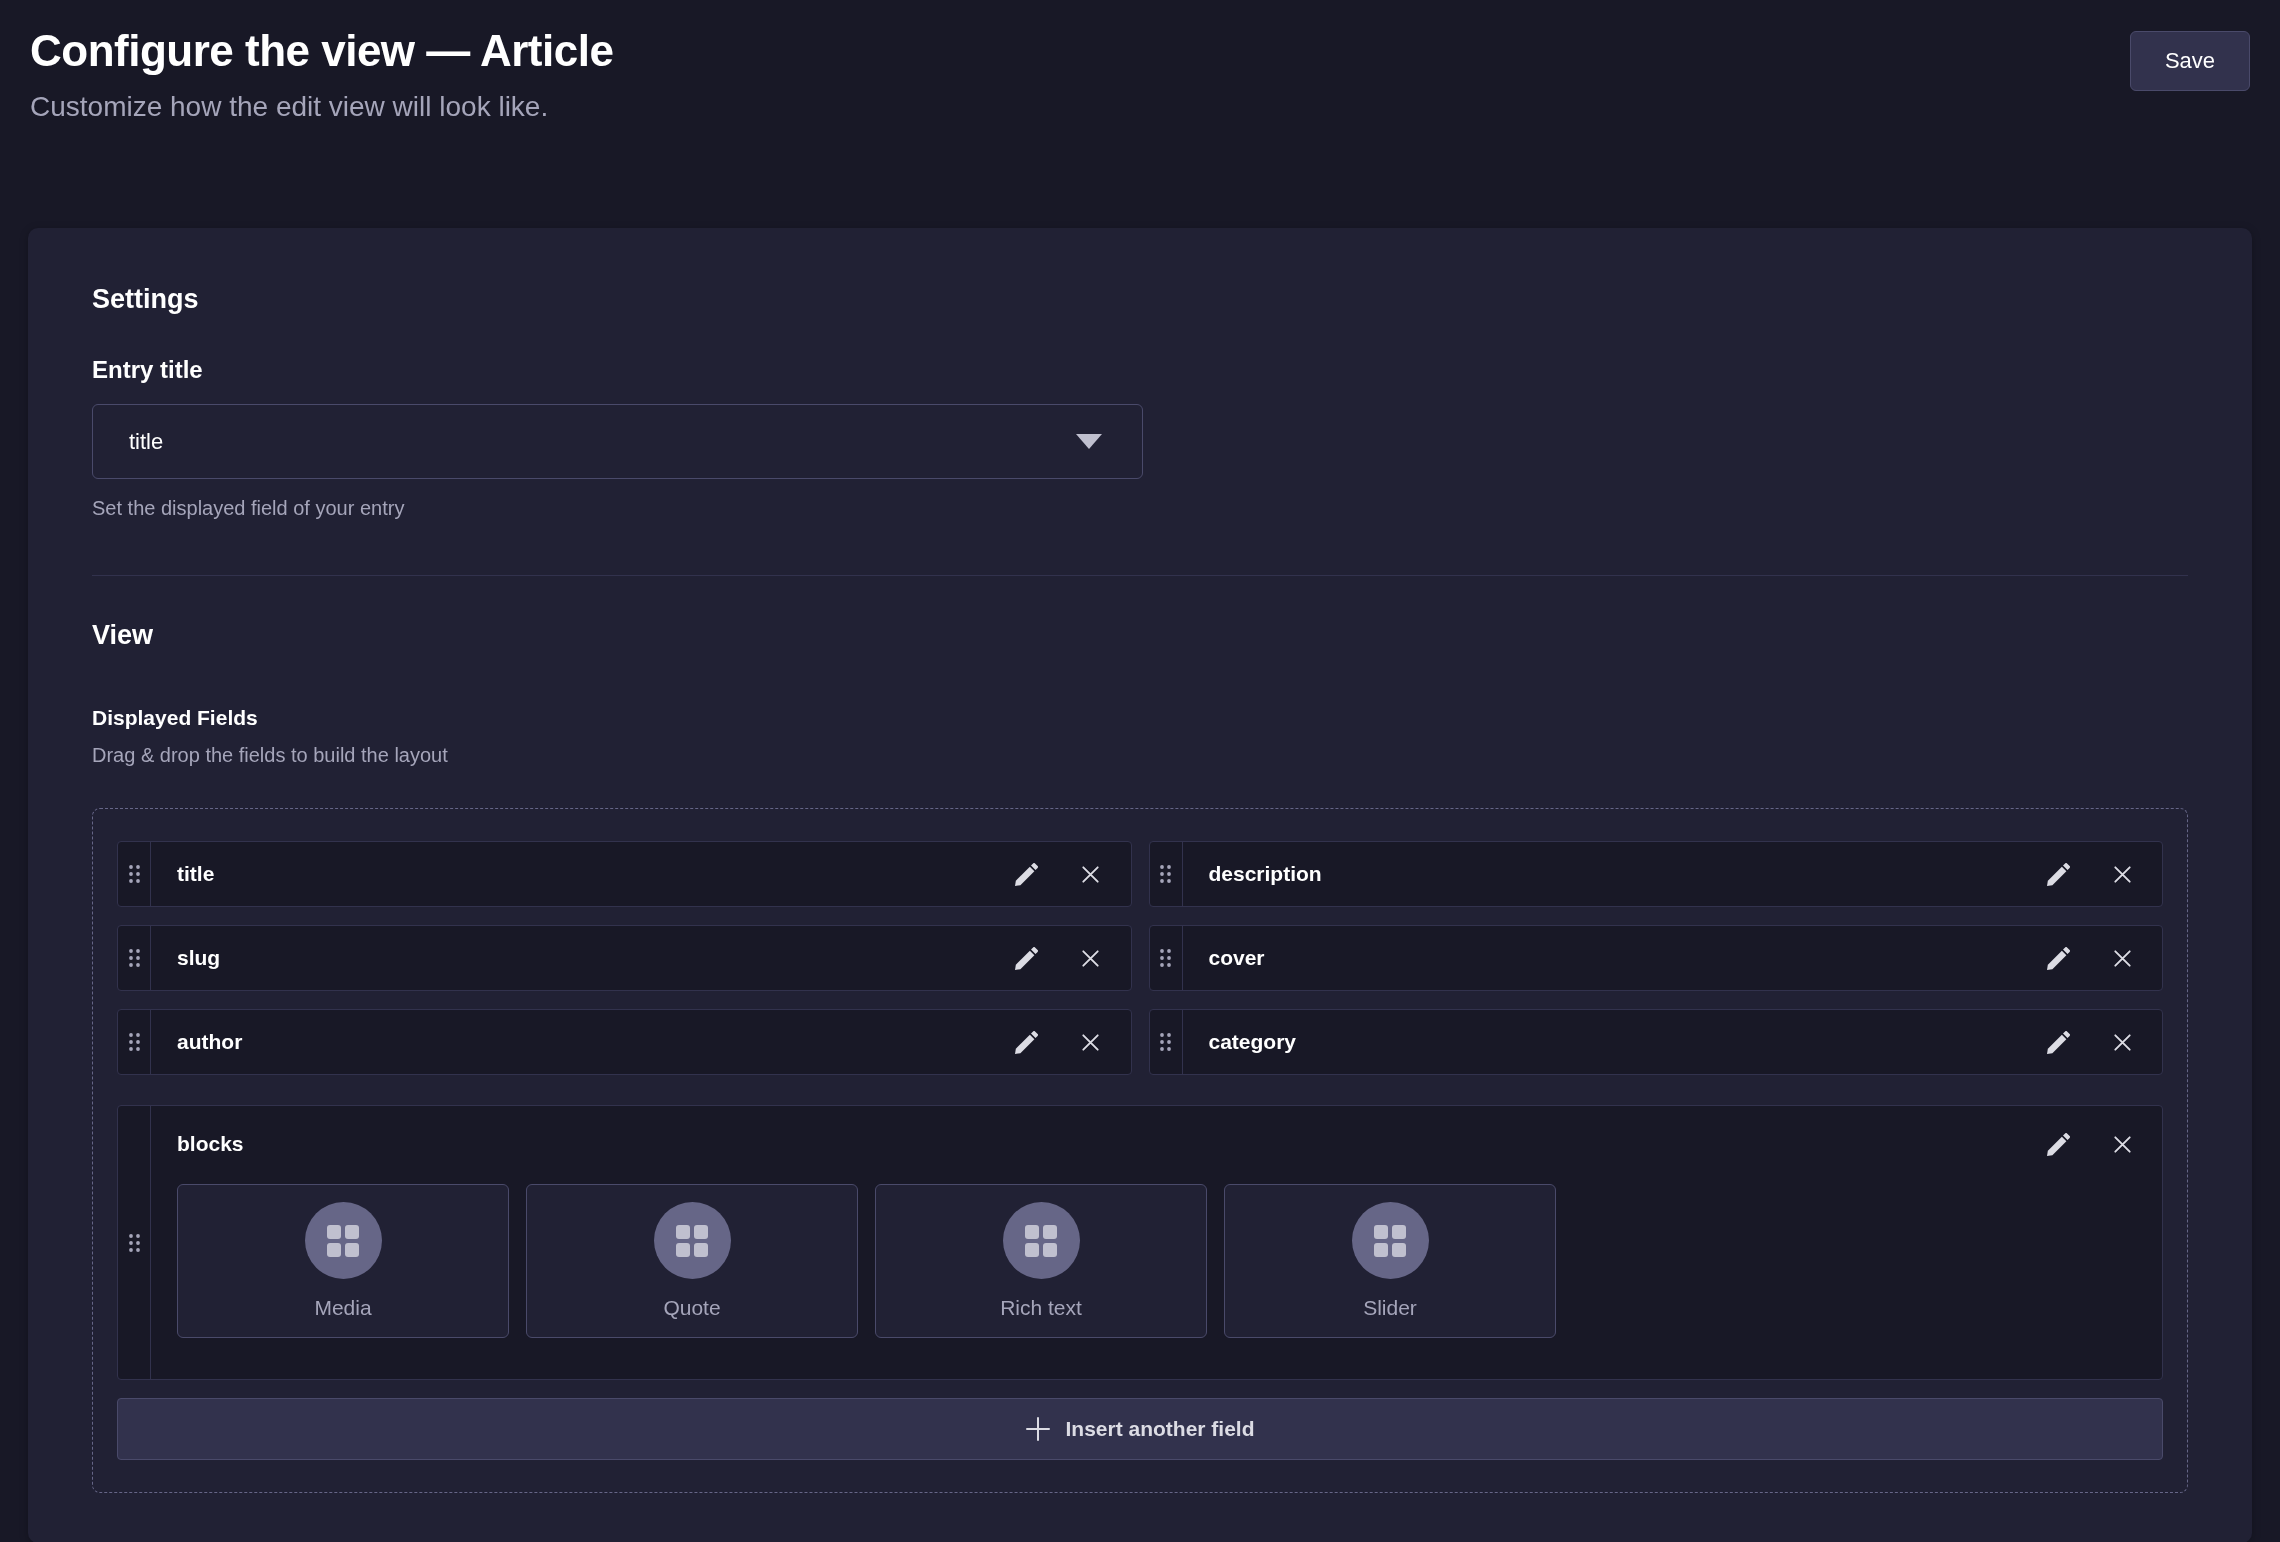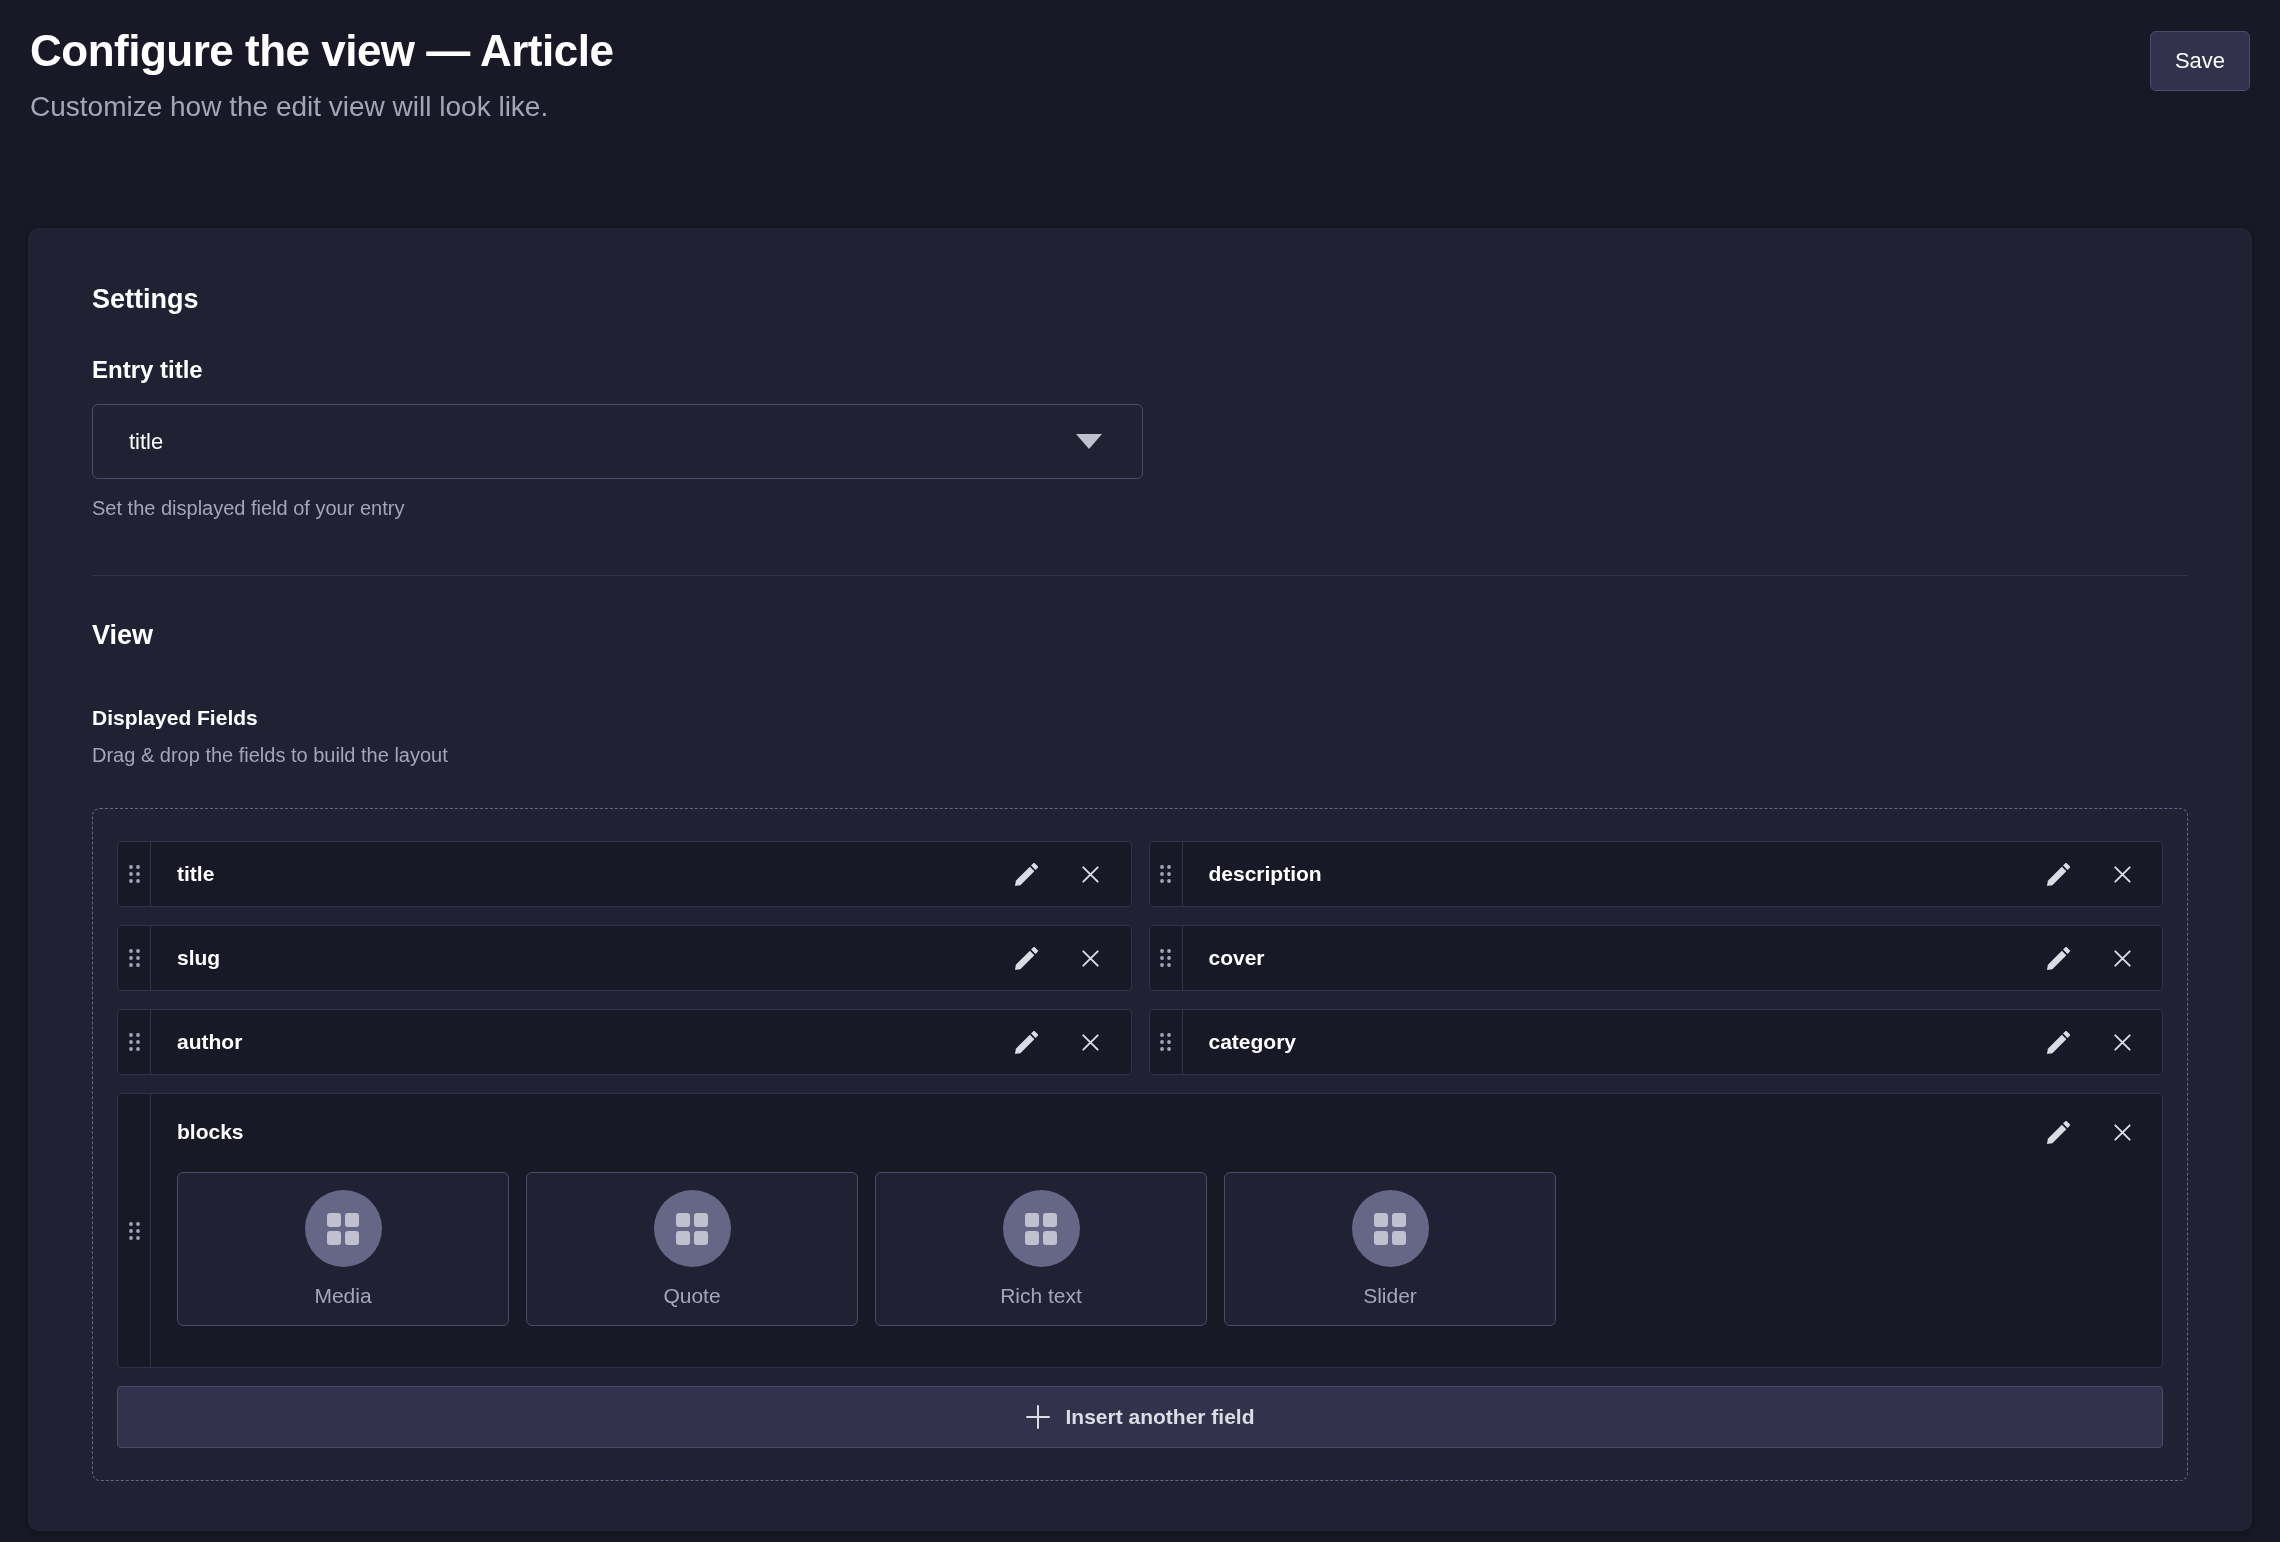--- a/index.html
+++ b/index.html
@@ -40,21 +40,21 @@
     color:var(--text-primary);
   }
   .page-subtitle{
     margin-top:12px;
     font-size:28px;
     line-height:33px;
     color:var(--text-secondary);
   }
   .save-btn{
     margin-top:8px;
-    width:100px;
+    width:120px;
     height:60px;
     background:var(--button-bg);
     border:1px solid var(--border-strong);
     border-radius:6px;
     color:var(--text-primary);
     font-size:22px;
     font-family:inherit;
     cursor:pointer;
   }
   .panel{
@@ -178,20 +178,21 @@
   }
   .blocks-row{
     grid-column:1 / -1;
     min-height:275px;
     display:flex;
     align-items:stretch;
     background:var(--row-bg);
     border:1px solid var(--border-subtle);
     border-radius:4px;
     overflow:hidden;
+    margin-top:12px;
   }
   .blocks-body{
     flex:1;
     padding:26px 0 27px 26px;
     display:flex;
     flex-direction:column;
   }
   .blocks-head{
     display:flex;
     align-items:center;

